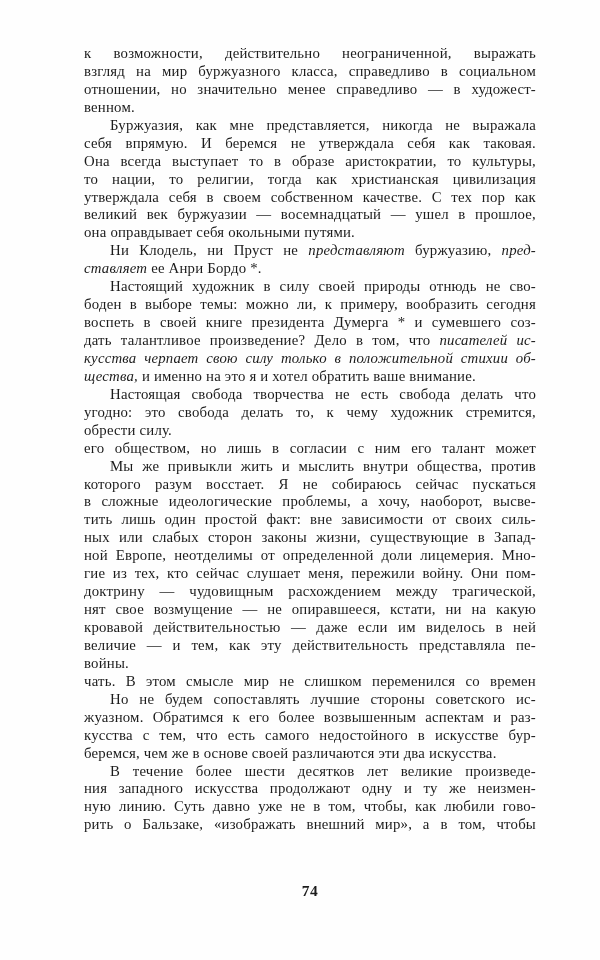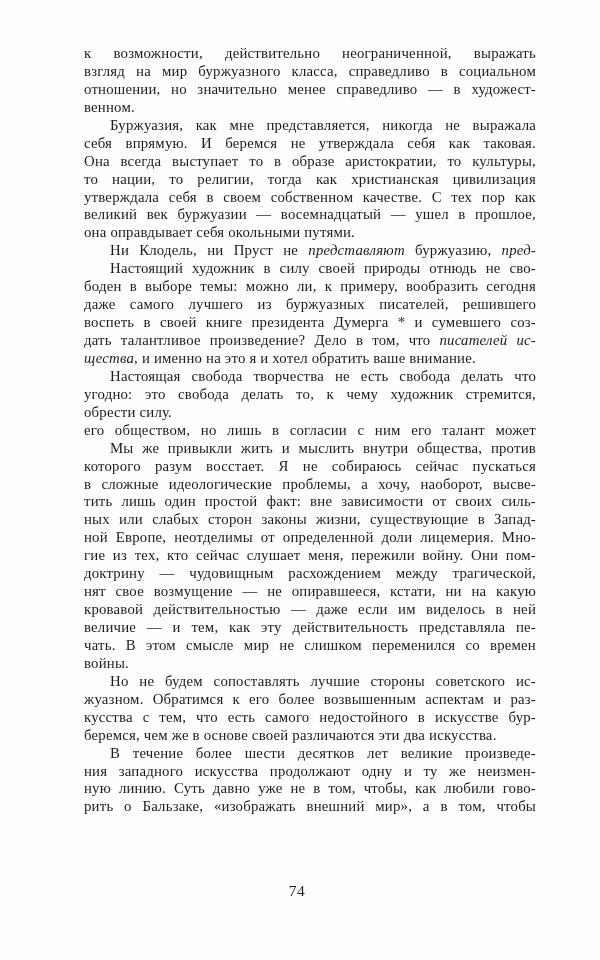--- a/index.html
+++ b/index.html
@@ -33,25 +33,25 @@
     text-align-last: justify;
     white-space: normal;
     height: 17.95px;
     overflow: visible;
   }
   .line.end { text-align-last: left; }
   .line.indent { text-indent: 26px; }
   .it { font-style: italic; }
   .page-number {
     position: absolute;
-    left: 71px;
+    left: 84px;
     top: 882px;
     width: 452px;
     text-align: center;
-    font-weight: normal;
+    font-weight: bold;
     font-size: 15.5px;
     letter-spacing: 0.5px;
   }
 </style>
 </head>
 <body>
 
 <div class="book-page">
   <div class="text-block">
       <div class="line"><span>к возможности, действительно неограниченной, выражать</span></div>
@@ -59,43 +59,44 @@
       <div class="line"><span>отношении, но значительно менее справедливо — в художест-</span></div>
       <div class="line end"><span>венном.</span></div>
       <div class="line indent"><span>Буржуазия, как мне представляется, никогда не выражала</span></div>
       <div class="line"><span>себя впрямую. И беремся не утверждала себя как таковая.</span></div>
       <div class="line"><span>Она всегда выступает то в образе аристократии, то культуры,</span></div>
       <div class="line"><span>то нации, то религии, тогда как христианская цивилизация</span></div>
       <div class="line"><span>утверждала себя в своем собственном качестве. С тех пор как</span></div>
       <div class="line"><span>великий век буржуазии — восемнадцатый — ушел в прошлое,</span></div>
       <div class="line end"><span>она оправдывает себя окольными путями.</span></div>
       <div class="line indent"><span>Ни Клодель, ни Пруст не </span><span class="it">представляют</span><span> буржуазию, </span><span class="it">пред-</span></div>
+      <div class="line end"><span class="it">ставляет</span><span> ее Анри Бордо *.</span></div>
       <div class="line indent"><span>Настоящий художник в силу своей природы отнюдь не сво-</span></div>
       <div class="line"><span>боден в выборе темы: можно ли, к примеру, вообразить сегодня</span></div>
-      <div class="line"><span>даже самого лучшего из буржуазных писателей, решившего</span></div>
       <div class="line"><span>воспеть в своей книге президента Думерга * и сумевшего соз-</span></div>
       <div class="line"><span>дать талантливое произведение? Дело в том, что </span><span class="it">писателей ис-</span></div>
+      <div class="line"><span class="it">кусства черпает свою силу только в положительной стихии об-</span></div>
       <div class="line end"><span class="it">щества,</span><span> и именно на это я и хотел обратить ваше внимание.</span></div>
       <div class="line indent"><span>Настоящая свобода творчества не есть свобода делать что</span></div>
       <div class="line"><span>угодно: это свобода делать то, к чему художник стремится,</span></div>
       <div class="line end"><span>обрести силу.</span></div>
       <div class="line"><span>его обществом, но лишь в согласии с ним его талант может</span></div>
       <div class="line indent"><span>Мы же привыкли жить и мыслить внутри общества, против</span></div>
       <div class="line"><span>которого разум восстает. Я не собираюсь сейчас пускаться</span></div>
       <div class="line"><span>в сложные идеологические проблемы, а хочу, наоборот, высве-</span></div>
       <div class="line"><span>тить лишь один простой факт: вне зависимости от своих силь-</span></div>
       <div class="line"><span>ных или слабых сторон законы жизни, существующие в Запад-</span></div>
       <div class="line"><span>ной Европе, неотделимы от определенной доли лицемерия. Мно-</span></div>
       <div class="line"><span>гие из тех, кто сейчас слушает меня, пережили войну. Они пом-</span></div>
       <div class="line"><span>доктрину — чудовищным расхождением между трагической,</span></div>
       <div class="line"><span>нят свое возмущение — не опиравшееся, кстати, ни на какую</span></div>
       <div class="line"><span>кровавой действительностью — даже если им виделось в ней</span></div>
       <div class="line"><span>величие — и тем, как эту действительность представляла пе-</span></div>
+      <div class="line end"><span>войны.</span></div>
       <div class="line"><span>чать. В этом смысле мир не слишком переменился со времен</span></div>
-      <div class="line end"><span>войны.</span></div>
       <div class="line indent"><span>Но не будем сопоставлять лучшие стороны советского ис-</span></div>
       <div class="line"><span>жуазном. Обратимся к его более возвышенным аспектам и раз-</span></div>
       <div class="line"><span>кусства с тем, что есть самого недостойного в искусстве бур-</span></div>
       <div class="line end"><span>беремся, чем же в основе своей различаются эти два искусства.</span></div>
       <div class="line indent"><span>В течение более шести десятков лет великие произведе-</span></div>
       <div class="line"><span>ния западного искусства продолжают одну и ту же неизмен-</span></div>
       <div class="line"><span>ную линию. Суть давно уже не в том, чтобы, как любили гово-</span></div>
       <div class="line"><span>рить о Бальзаке, «изображать внешний мир», а в том, чтобы</span></div>
     </div>
   <div class="page-number">74</div>

